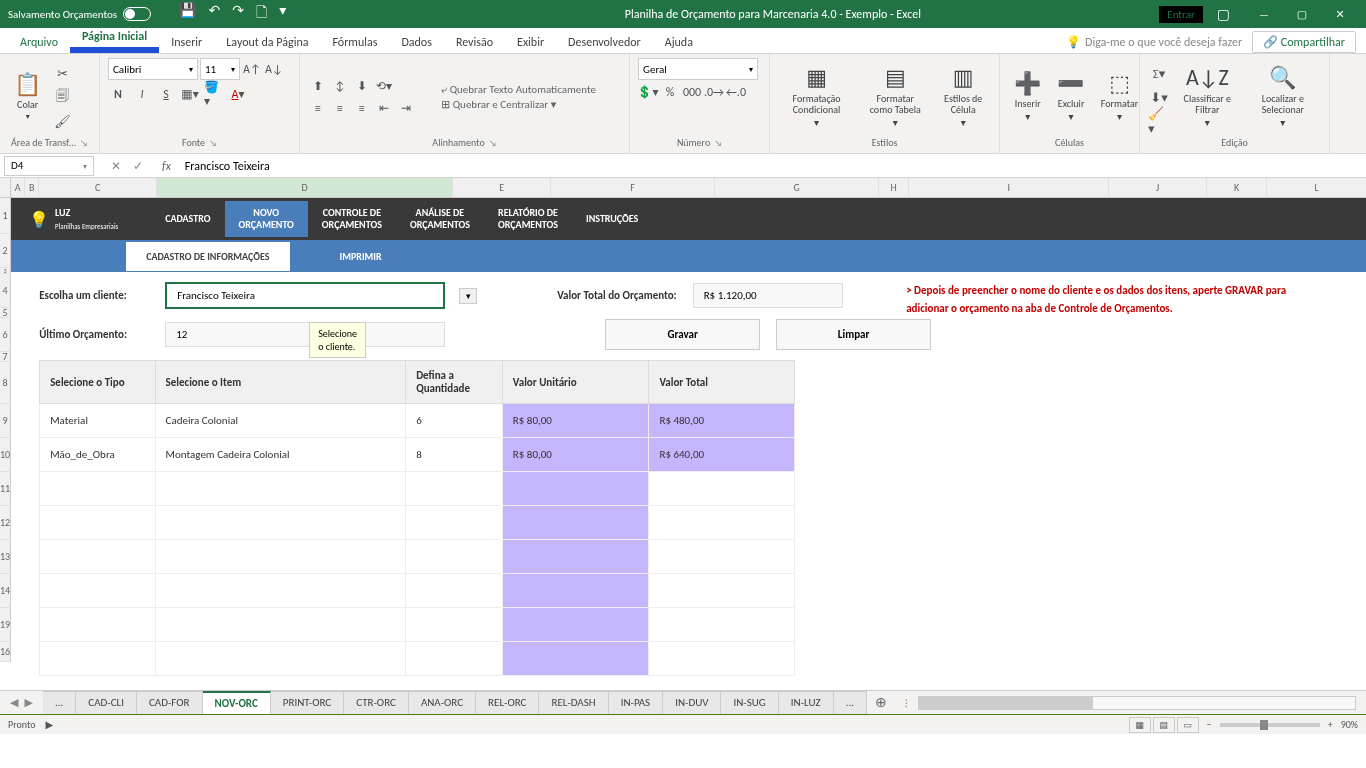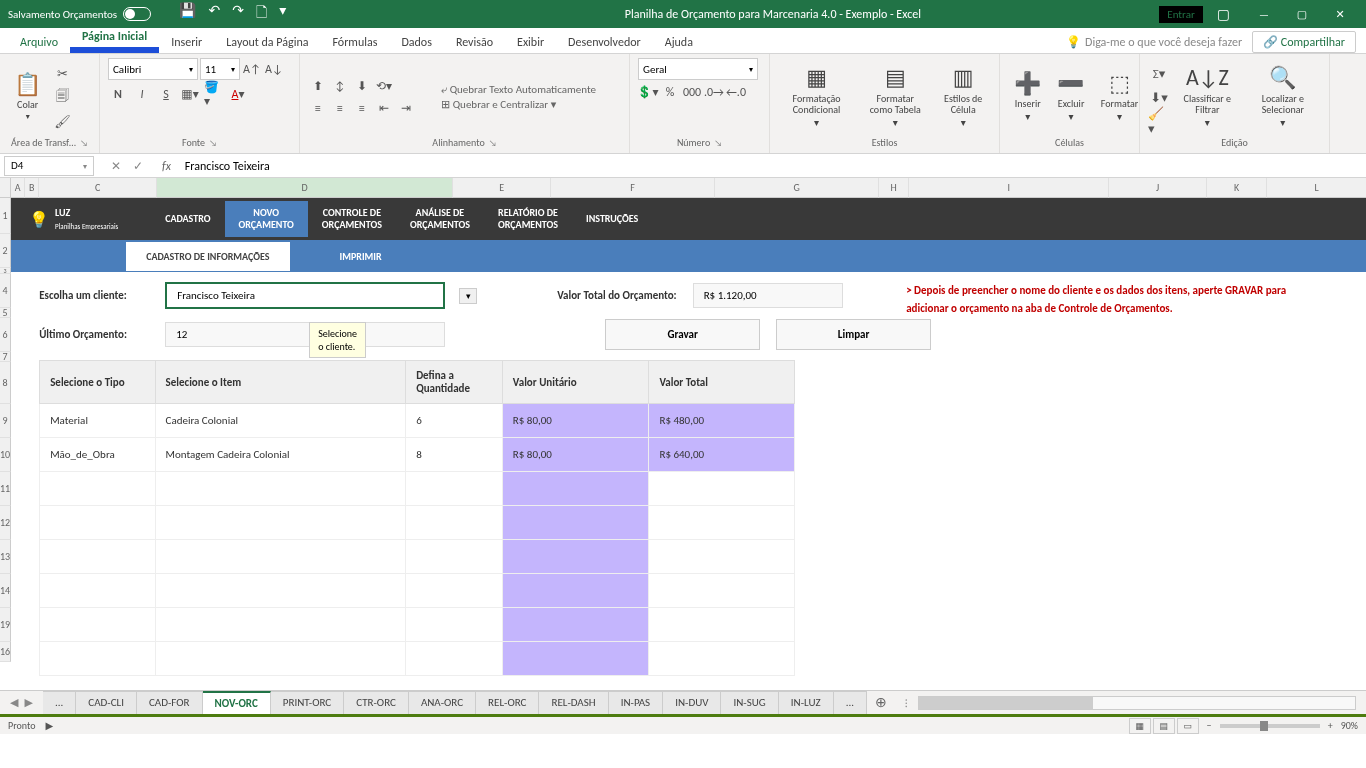--- a/index.html
+++ b/index.html
@@ -98,21 +98,21 @@
 .sheet-tabs-bar { height: 24px; border-top: 1px solid #ccc; display: flex; align-items: center; background: #f3f2f1; font-size: 11px; }
 .st-nav { display: flex; gap: 2px; padding: 0 8px; color: #888; }
 .st-nav span { cursor: pointer; padding: 0 2px; }
 .stab { padding: 4px 12px; border-right: 1px solid #ccc; cursor: pointer; color: #444; background: #e8e8e8; border-top: 1px solid #ccc; }
 .stab.active { background: #fff; font-weight: bold; color: #217346; border-top: 2px solid #217346; }
 .stab-plus { padding: 0 8px; cursor: pointer; color: #666; font-size: 14px; }
 .hscroll { flex: 1; margin: 0 10px; height: 14px; border: 1px solid #ccc; position: relative; background: #f8f8f8; }
 .hscroll-thumb { position: absolute; left: 0; width: 40%; height: 100%; background: #cdcdcd; }
 
 
-.status-bar { height: 20px; background: #f3f2f1; border-top: 3px solid #4d7c0f; display: flex; align-items: center; font-size: 10px; color: #555; padding: 0 8px; }
+.status-bar { height: 20px; background: #f3f2f1; border-top: 1px solid #4d7c0f; display: flex; align-items: center; font-size: 10px; color: #555; padding: 0 8px; }
 .status-bar .right { margin-left: auto; display: flex; align-items: center; gap: 8px; }
 .view-btns { display: flex; gap: 2px; }
 .view-btn { width: 22px; height: 16px; border: 1px solid #ccc; display: flex; align-items: center; justify-content: center; cursor: pointer; font-size: 9px; }
 .zoom-slider { width: 100px; height: 4px; background: #ccc; position: relative; }
 .zoom-thumb { position: absolute; left: 40%; top: -3px; width: 8px; height: 10px; background: #888; }
 </style>
 </head>
 <body>
 
 <div class="titlebar">

